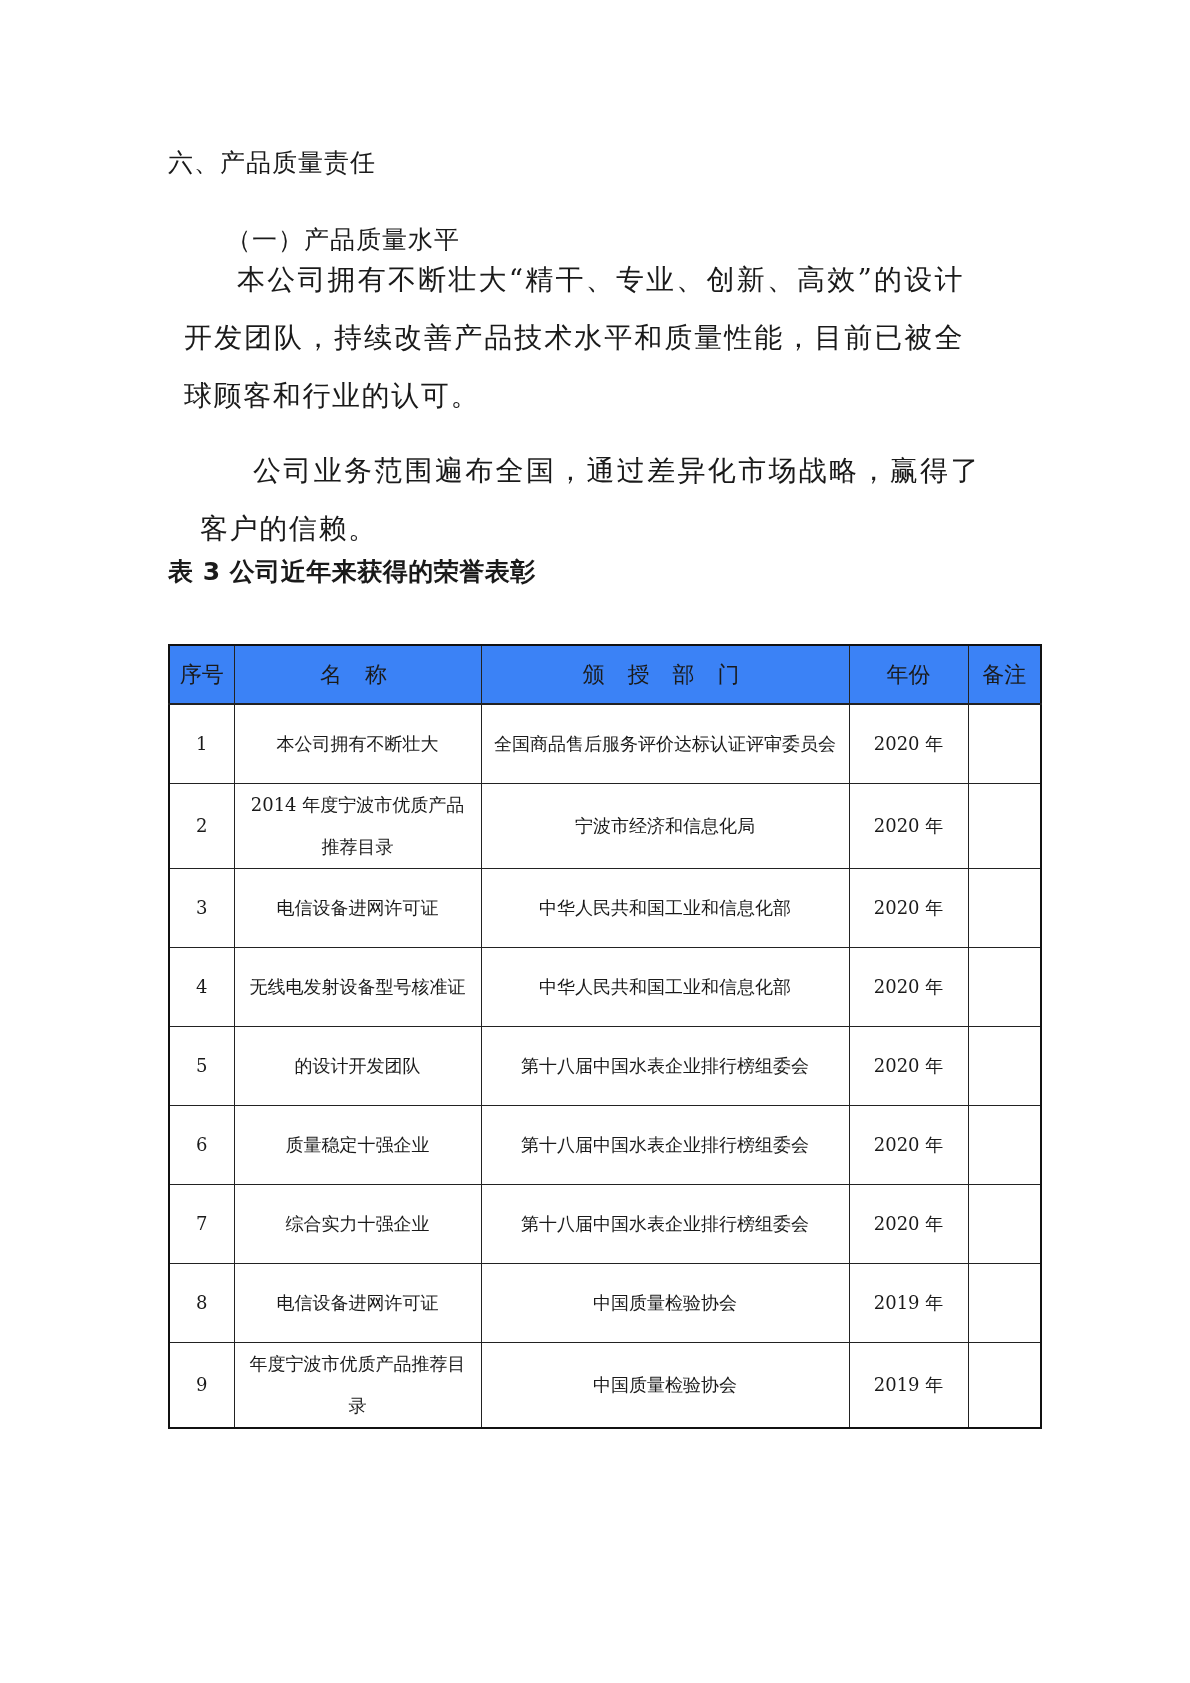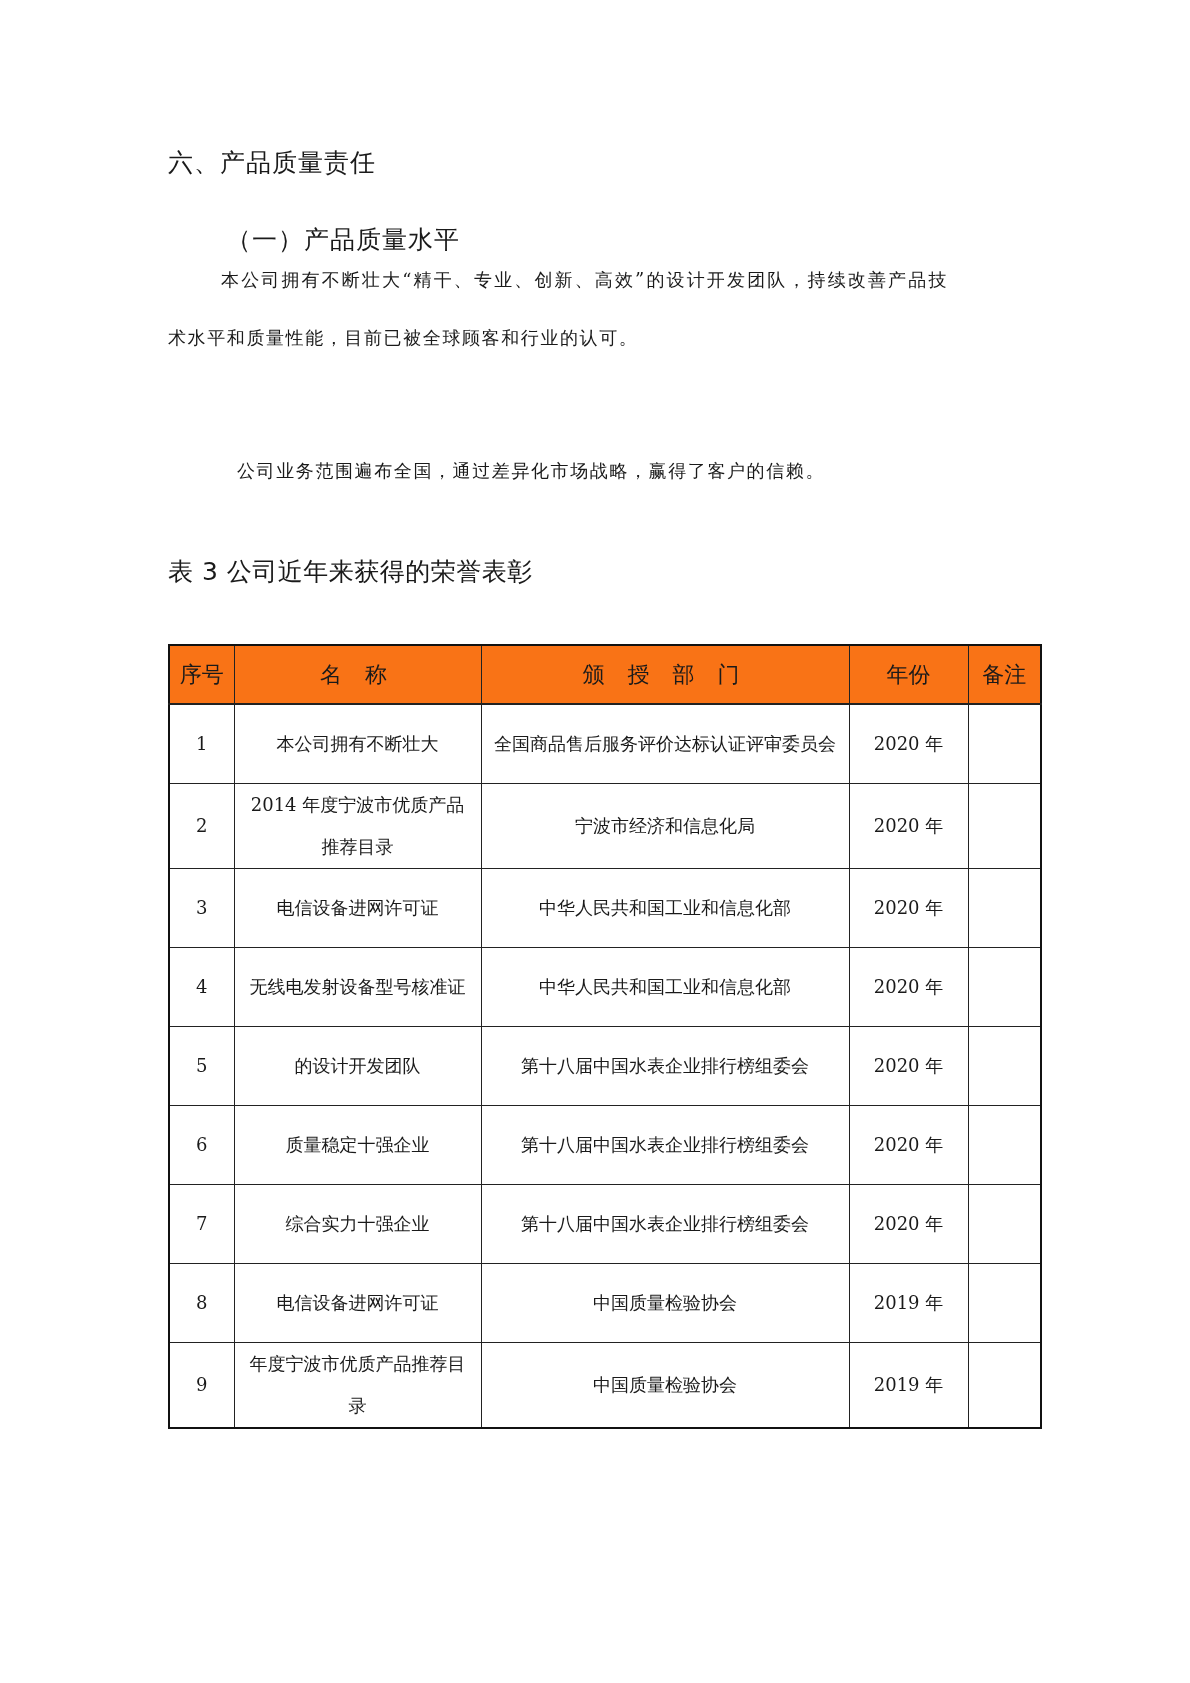--- a/index.html
+++ b/index.html
@@ -33,37 +33,37 @@
       position: absolute;
       left: 226px;
       top: 220px;
       font-size: 25px;
       line-height: 40px;
       letter-spacing: 1px;
       white-space: nowrap;
     }
     .para {
       position: absolute;
-      left: 168px;
+      left: 184px;
       width: 780px;
-      font-size: 18px;
+      font-size: 28px;
       line-height: 58px;
       letter-spacing: 1.6px;
       text-indent: 53px;
       text-align: justify;
     }
     .para-1 { top: 251px; }
     .para-2 { top: 426px; }
     .table-caption {
       position: absolute;
       left: 168px;
       top: 552px;
       font-size: 25px;
       line-height: 40px;
-      font-weight: normal;
+      font-weight: bold;
       font-family: "DejaVu Sans", "Liberation Sans", sans-serif;
       letter-spacing: 0.5px;
       white-space: nowrap;
     }
     table.honors {
       position: absolute;
       left: 168px;
       top: 644px;
       width: 872px;
       border-collapse: collapse;
@@ -72,21 +72,21 @@
       font-size: 18px;
     }
     table.honors th, table.honors td {
       border: 1.2px solid #222;
       text-align: center;
       vertical-align: middle;
       padding: 0 8px;
       line-height: 42px;
     }
     table.honors thead th {
-      background: #f97316;
+      background: #3b82f6;
       font-weight: normal;
       font-size: 22px;
       height: 57px;
       border-bottom: 2px solid #222;
       padding: 0 7px;
     }
     table.honors thead th.wide-spacing { letter-spacing: 8px; }
     table.honors tbody td { height: 78px; }
     col.c-no { width: 65px; }
     col.c-name { width: 247px; }

